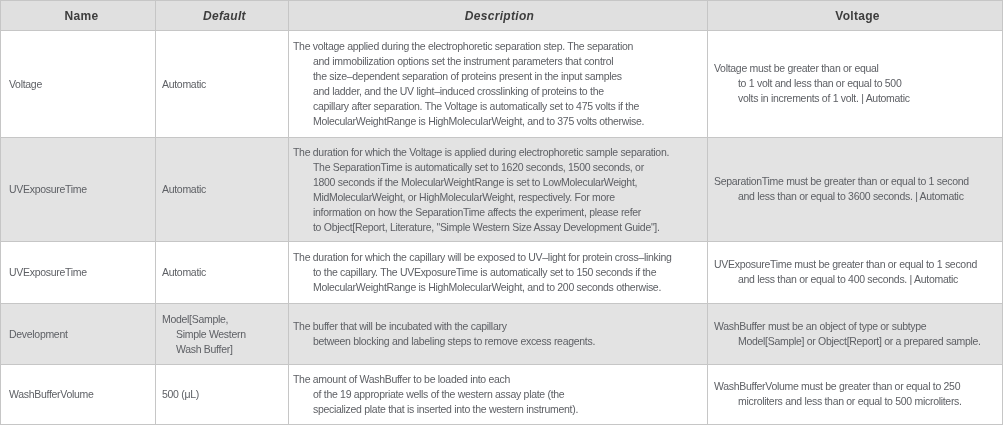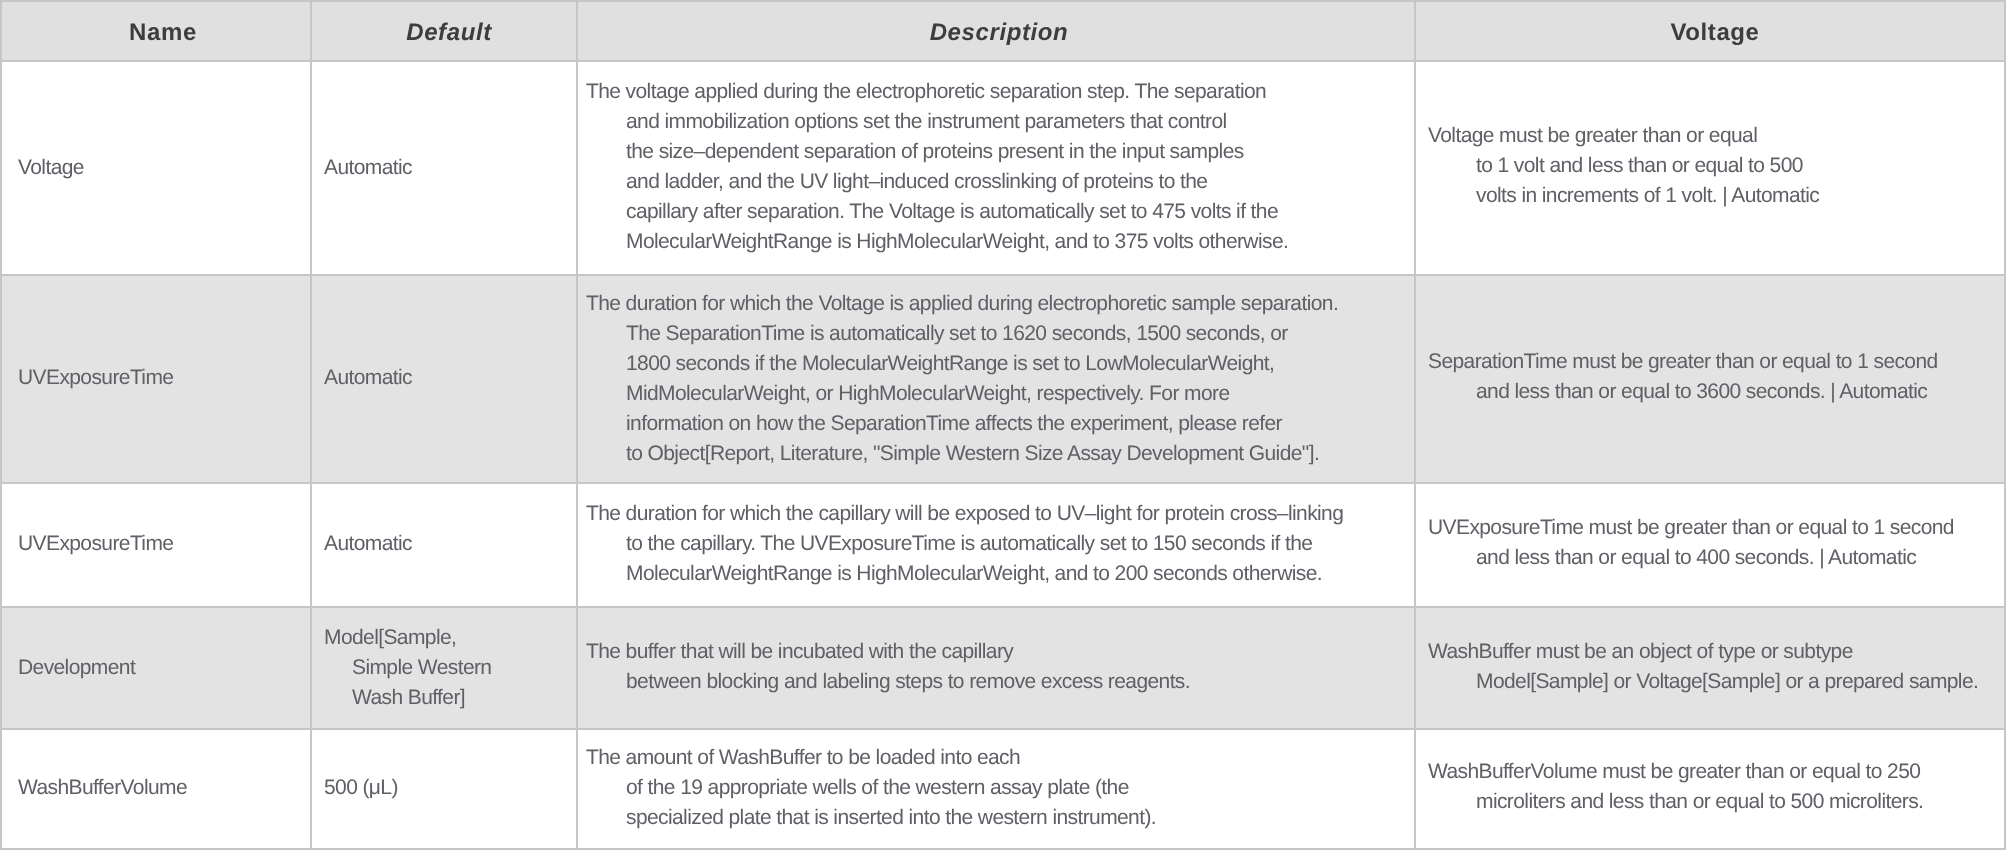--- a/index.html
+++ b/index.html
@@ -111,21 +111,21 @@
 and less than or equal to 400 seconds.  | Automatic</td>
       </tr>
       <tr>
         <td class="col-name">Development</td>
         <td class="col-default">Model[Sample,
 Simple Western
 Wash Buffer]</td>
         <td class="col-description">The buffer that will be incubated with the capillary
 between blocking and labeling steps to remove excess reagents.</td>
         <td class="col-pattern">WashBuffer must be an object of type or subtype
-Model[Sample] or Voltage[Sample] or a prepared sample.</td>
+Model[Sample] or Object[Report] or a prepared sample.</td>
       </tr>
       <tr>
         <td class="col-name">WashBufferVolume</td>
         <td class="col-default">500 (μL)</td>
         <td class="col-description">The amount of WashBuffer to be loaded into each
 of the 19 appropriate wells of the western assay plate (the
 specialized plate that is inserted into the western instrument).</td>
         <td class="col-pattern">WashBufferVolume must be greater than or equal to 250
 microliters and less than or equal to 500 microliters.</td>
       </tr>

